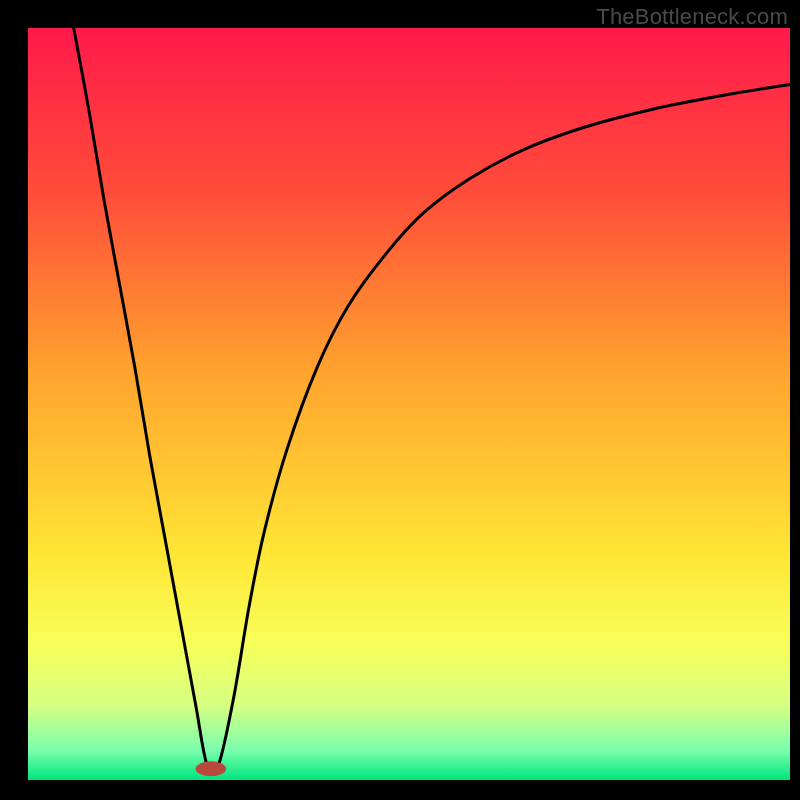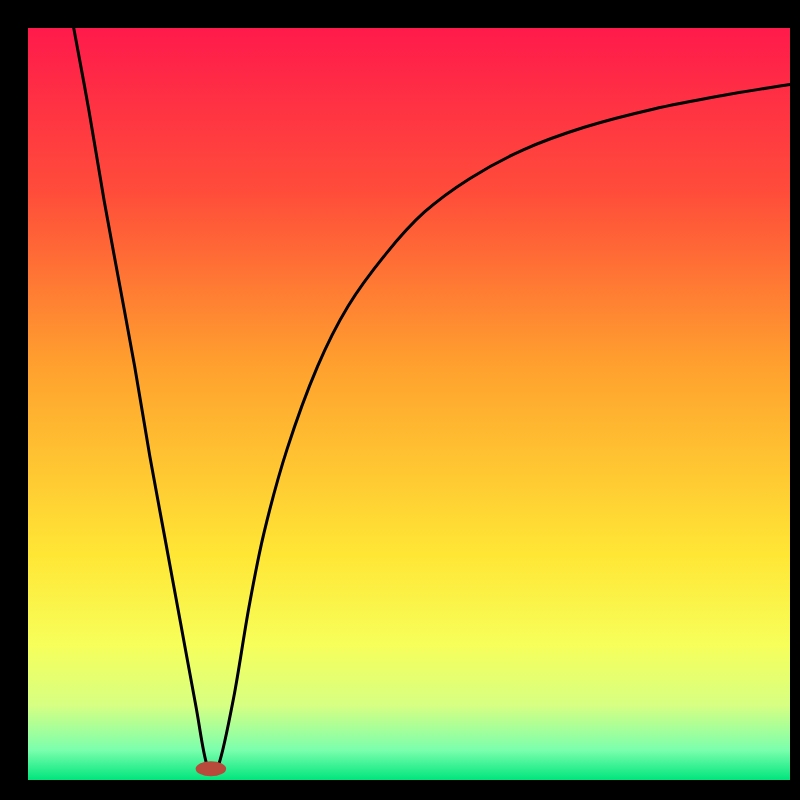--- a/index.html
+++ b/index.html
@@ -51,13 +51,14 @@
 
     <rect x="0" y="0" width="800" height="800" fill="#000"></rect>
 
     <rect id="plot-bg" fill="url(#bg-grad)" x="28" y="28" width="762" height="752"></rect>
 
     <path id="curve" fill="none" stroke="#000000" stroke-width="3" stroke-linejoin="round" stroke-linecap="round" d="M 73.72 28.00 C 76.26 41.79, 83.88 81.89, 88.96 110.72 C 94.04 139.55, 99.12 172.13, 104.20 200.96 C 109.28 229.79, 114.36 256.11, 119.44 283.68 C 124.52 311.25, 129.60 337.57, 134.68 366.40 C 139.76 395.23, 144.84 427.81, 149.92 456.64 C 155.00 485.47, 160.08 511.79, 165.16 539.36 C 170.24 566.93, 175.32 594.51, 180.40 622.08 C 185.48 649.65, 191.20 680.99, 195.64 704.80 C 200.09 728.61, 203.26 754.93, 207.07 764.96 C 210.88 774.99, 214.06 776.24, 218.50 764.96 C 222.94 753.68, 228.66 723.60, 233.74 697.28 C 238.82 670.96, 243.90 634.61, 248.98 607.04 C 254.06 579.47, 257.87 558.16, 264.22 531.84 C 270.57 505.52, 278.19 476.69, 287.08 449.12 C 295.97 421.55, 307.40 390.21, 317.56 366.40 C 327.72 342.59, 336.61 325.04, 348.04 306.24 C 359.47 287.44, 373.44 269.27, 386.14 253.60 C 398.84 237.93, 410.27 224.77, 424.24 212.24 C 438.21 199.71, 453.45 188.80, 469.96 178.40 C 486.47 168.00, 504.25 158.35, 523.30 149.82 C 542.35 141.30, 562.67 134.03, 584.26 127.26 C 605.85 120.50, 629.98 114.48, 652.84 109.22 C 675.70 103.95, 698.56 99.82, 721.42 95.68 C 744.28 91.54, 778.57 86.28, 790.00 84.40"></path>
 
     <ellipse id="min-marker" cx="210.88" cy="768.72" rx="15.24" ry="7.5200000000000005" fill="#b74a3a"></ellipse>
   </svg>
 
+  <div class="watermark">TheBottleneck.com</div>
 </div>
 
 </body></html>

